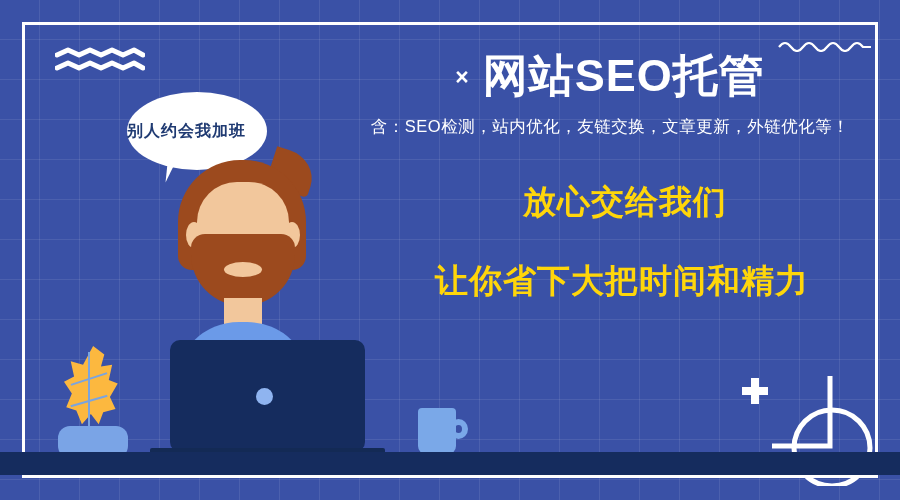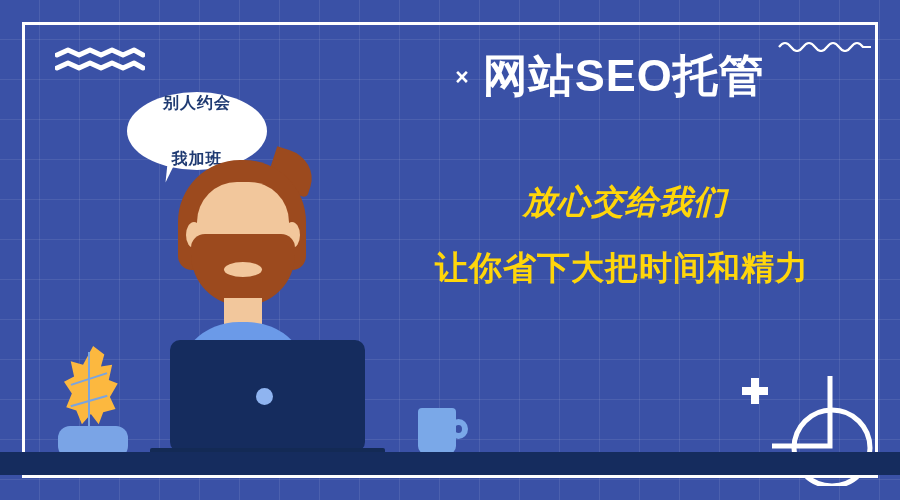--- a/index.html
+++ b/index.html
@@ -54,32 +54,32 @@
 
   
   .slogans{
     position:absolute;left:400px;top:185px;width:450px;
     text-align:center;
   }
   .slogan{
     color:#ffd60a;font-size:33px;font-weight:bold;line-height:1;
     letter-spacing:1px;white-space:nowrap;
   }
-  .slogan.l1{margin-bottom:33px;font-style:italic;}
+  .slogan.l1{margin-bottom:46px;}
   .slogan.l2{margin-bottom:33px;margin-left:-4px;}
   .slogan.l3{margin-bottom:42px;margin-left:-6px;}
   .slogan.l4{margin-left:-8px;}
 
   
   .bubble{
     position:absolute;left:127px;top:92px;width:140px;height:78px;
   }
   .bubble-body{
     position:absolute;inset:0;background:#ffffff;border-radius:50%;
-    display:flex;flex-direction:column;align-items:center;justify-content:space-between;
+    display:flex;flex-direction:row;align-items:center;justify-content:flex-start;
   }
   .bubble-line{
     color:#1f3a72;font-size:16px;font-weight:bold;line-height:1.35;
     white-space:nowrap;letter-spacing:1px;
   }
   .bubble-tail{
     position:absolute;left:40px;top:62px;width:0;height:0;
     border-left:11px solid #ffffff;
     border-bottom:30px solid transparent;
     border-right:16px solid transparent;
@@ -187,20 +187,21 @@
     <circle cx="60" cy="72" r="38" fill="none" stroke="#ffffff" stroke-width="5"></circle>
     <path d="M0,70 L58,70 L58,0" fill="none" stroke="#ffffff" stroke-width="5"></path>
   </svg>
 
   <div class="plus-sign"></div>
 
   <div class="title-row">
     <span class="title-x">×</span>
     <span class="title-main">网站SEO托管</span>
   </div>
+  <div class="subtitle">含：SEO检测，站内优化，友链交换，文章更新，外链优化等！</div>
 
   <div class="slogans">
     <div class="slogan l1">放心交给我们</div>
     <div class="slogan l3">让你省下大把时间和精力</div>
   </div>
 
   <div class="bubble">
     <div class="bubble-tail"></div>
     <div class="bubble-body">
       <div class="bubble-line">别人约会</div>

